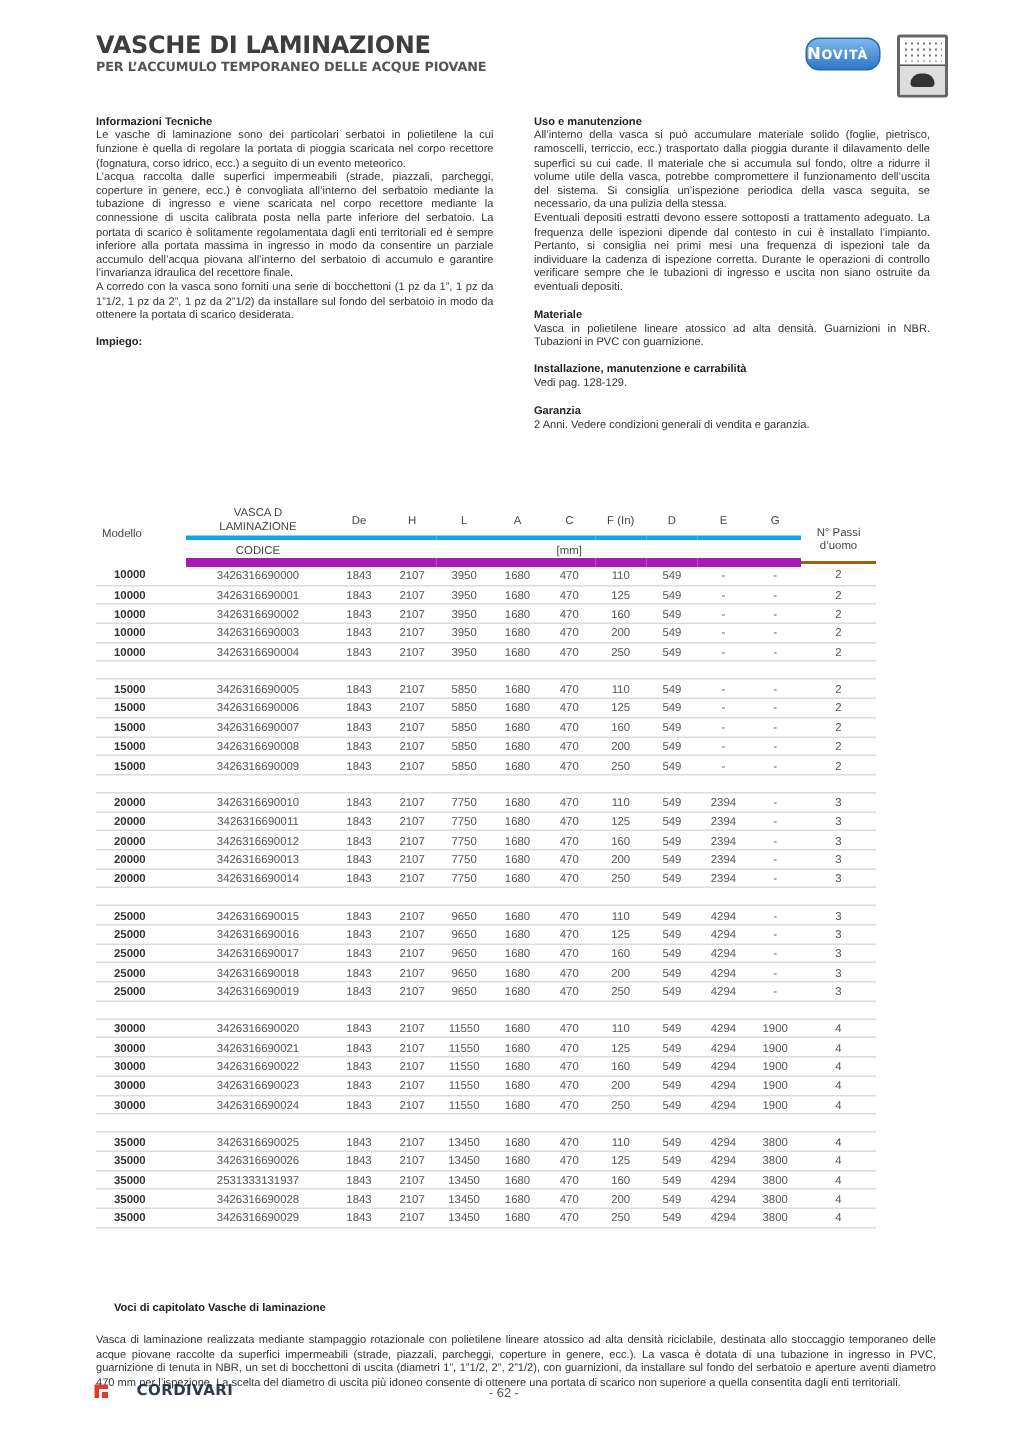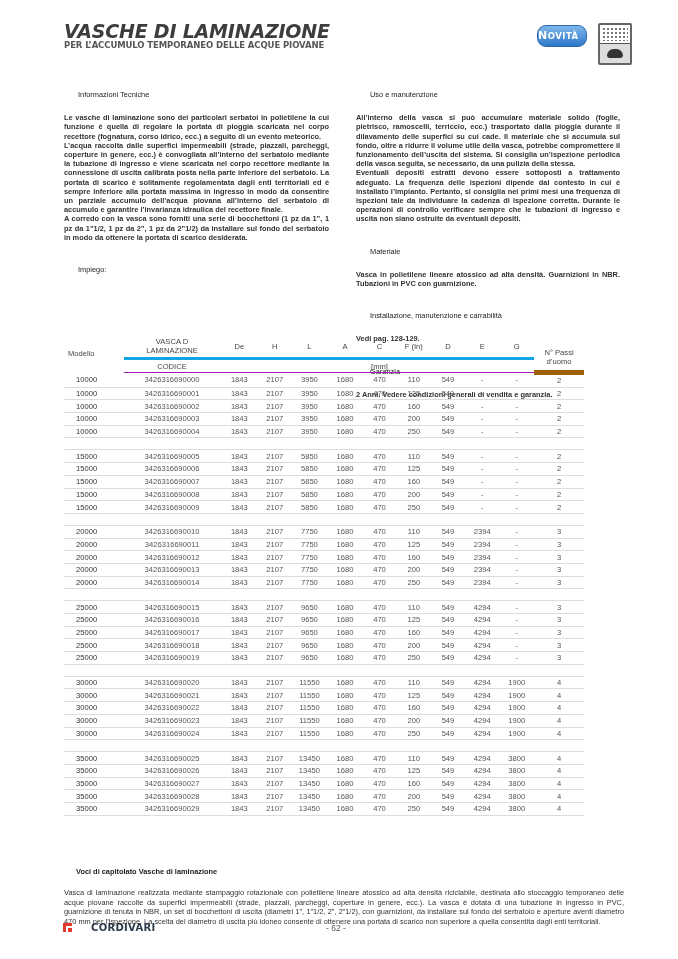--- a/index.html
+++ b/index.html
@@ -1,37 +1,37 @@
 <!DOCTYPE html>
 <html><head>
 <meta charset="utf-8">
 <style>
   html, body { margin:0; padding:0; background:#ffffff; }
   body { width:678px; height:959px; position:relative; font-family:"Liberation Sans", sans-serif; color:#3a3a3a; overflow:hidden; }
-  .title { position:absolute; left:64px; top:20px; font-family:"DejaVu Sans", sans-serif; font-weight:bold; font-size:19px; color:#3d3d3d; letter-spacing:-0.2px;font-style:italic; }
+  .title { position:absolute; left:64px; top:20px; font-family:"DejaVu Sans", sans-serif; font-weight:bold; font-size:16px; color:#3d3d3d; letter-spacing:-0.2px; }
   .subtitle { position:absolute; left:64px; top:40px; font-family:"DejaVu Sans", sans-serif; font-size:8.5px; font-weight:bold; color:#555; letter-spacing:-0.1px; }
   .badge { position:absolute; left:537px; top:25px; width:48px; height:20px; border-radius:9px; background:linear-gradient(#7fb7ea,#2c78c9); border:1px solid #2a67ae; color:#fff; font-size:11px; font-weight:bold; text-align:left; line-height:20px; font-family:"DejaVu Sans", sans-serif; letter-spacing:0.5px; }
   .badge .small { font-size:8.5px; }
   .tank-icon { position:absolute; left:598px; top:23px; width:30px; height:38px; border:2px solid #666; border-radius:2px; background:#fff; }
   .tank-icon .rain { position:absolute; left:2px; top:2px; right:2px; height:14px; background-image:radial-gradient(#777 0.8px, transparent 1px); background-size:4px 4px; }
   .tank-icon .ground { position:absolute; left:0; right:0; top:18px; bottom:0; background:#ddd; border-top:1px solid #555; }
   .tank-icon .tank { position:absolute; left:7px; top:24px; width:16px; height:9px; background:#333; border-radius:8px 8px 3px 3px; }
   .col { position:absolute; font-size:7.4px; line-height:9.2px; text-align:justify; color:#333; }
-  .col h4 { margin:14px; font-size:7.4px; font-weight:normal; color:#222; }
-  .col p { margin:0;font-weight:bold; }
+  .col h4 { margin:0; font-size:7.4px; font-weight:bold; color:#222; }
+  .col p { margin:0; }
   .col .gap { height:9px; }
   .left-col { left:64px; top:76px; width:265px; }
   .right-col { left:356px; top:76px; width:264px; }
   table.spec { position:absolute; left:64px; top:335px; width:520px; border-collapse:collapse; font-size:7.6px; color:#555; }
   table.spec td, table.spec th { padding:0; text-align:center; font-weight:normal; height:11.7px; border-bottom:1px solid #dcdcdc; }
   table.spec thead th { border-bottom:none; color:#444; }
   table.spec .hdr1 th { height:22px; vertical-align:middle; }
   table.spec .hdr1 th.line { border-bottom:3px solid #0ea5e9; }
-  table.spec .hdr2 th { height:12px; border-bottom:1px solid #a21caf; }
-  table.spec td.model { font-weight:normal; color:#333; text-align:left; padding-left:12px; }
+  table.spec .hdr2 th { height:12px; border-bottom:6px solid #a21caf; }
+  table.spec td.model { font-weight:bold; color:#333; text-align:left; padding-left:12px; }
   table.spec tr.spacer td { height:11px; border-bottom:1px solid #dcdcdc; }
   .voci { position:absolute; left:64px; top:855px; width:560px; font-size:7.4px; line-height:9.4px; color:#333; text-align:justify; }
   .voci h4 { margin:12px; font-size:7.4px; font-weight:bold; color:#222; }
   .voci p { margin:0; }
   .logo { position:absolute; left:63px; top:922px; display:flex; align-items:center; gap:19px; }
   .logo .mark { width:9px; height:9px; background:#e23a2c; position:relative; }
   .logo .mark::after { content:""; position:absolute; left:3px; top:3px; width:6px; height:6px; background:#fff; }
   .logo .mark::before { content:""; position:absolute; left:5px; top:5px; width:4px; height:4px; background:#e23a2c; z-index:1; }
   .logo .text { font-family:"DejaVu Sans", sans-serif; font-weight:bold; font-size:10px; color:#2d3a4a; letter-spacing:0.3px; }
   .pageno { position:absolute; left:326px; top:923px; font-size:8.5px; color:#555; }
@@ -95,21 +95,21 @@
       <th class="line" style="padding:0 14px;">VASCA D LAMINAZIONE</th>
       <th class="line">De</th>
       <th class="line">H</th>
       <th class="line">L</th>
       <th class="line">A</th>
       <th class="line">C</th>
       <th class="line">F (In)</th>
       <th class="line">D</th>
       <th class="line">E</th>
       <th class="line">G</th>
-      <th rowspan="2" style="border-bottom:5px solid #a16207;padding-top:8px;">N° Passi d’uomo</th>
+      <th rowspan="2" style="border-bottom:2px solid #a16207;padding-top:8px;">N° Passi d’uomo</th>
     </tr>
     <tr class="hdr2">
       <th>CODICE</th>
       <th></th>
         <th></th>
         <th></th>
         <th></th>
       <th>[mm]</th>
       <th></th>
         <th></th>
@@ -506,21 +506,21 @@
         <td>1680</td>
         <td>470</td>
         <td>125</td>
         <td>549</td>
         <td>4294</td>
         <td>3800</td>
         <td>4</td>
       </tr>
       <tr>
         <td class="model">35000</td>
-        <td>3426316690027</td>
+        <td>2531333131937</td>
         <td>1843</td>
         <td>2107</td>
         <td>13450</td>
         <td>1680</td>
         <td>470</td>
         <td>160</td>
         <td>549</td>
         <td>4294</td>
         <td>3800</td>
         <td>4</td>

